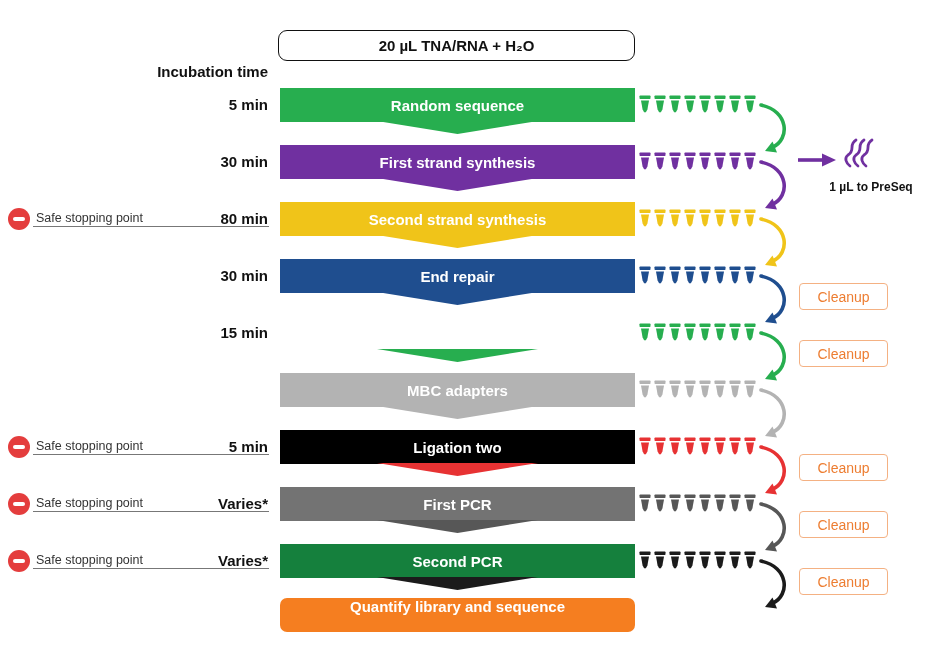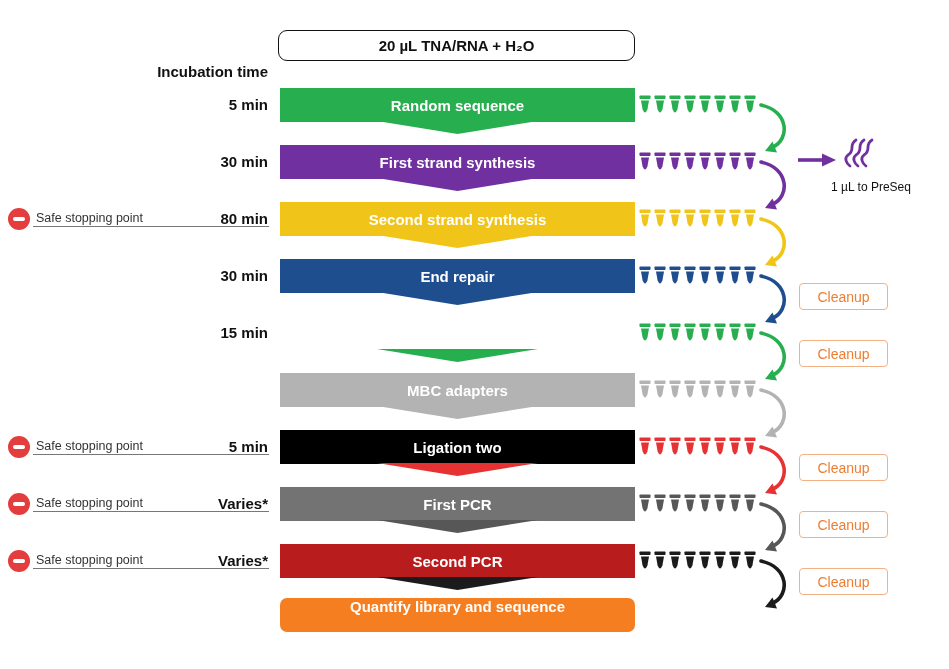--- a/index.html
+++ b/index.html
@@ -48,21 +48,21 @@
   .sslabel { position:absolute; left:36px; font-size:12.5px; color:#333; }
   .final {
     position:absolute; left:280px; top:598px; width:355px; height:34px;
     border-radius:7px; display:flex; align-items:flex-start; justify-content:center;
     color:#fff; font-weight:bold; font-size:15px; background:#F57E20;
   }
   .preseq-arrow { position:absolute; left:796px; top:152px; }
   .preseq-squiggle { position:absolute; left:842px; top:137px; }
   .preseq-label {
     position:absolute; left:804px; top:180px; width:134px; text-align:center;
-    font-weight:normal; font-size:12px; color:#111;
+    font-weight:bold; font-size:12px; color:#111;
   }
 </style>
 </head>
 <body>
 
 <div id="stage">
 
   <div class="titlebox">
     <span>20 µL TNA/RNA + H₂O</span>
   </div>
@@ -432,21 +432,21 @@
         <path d="M3 5 C 31 11, 32 39, 15 47" fill="none" stroke="#575757" stroke-width="3.6" stroke-linecap="round"></path>
         <polygon points="7,51 14.5,41.5 19,52.5" fill="#575757"></polygon>
       </svg></div>
     <div class="cleanup" style="top: 511px; border-color: rgb(244, 177, 131); color: rgb(237, 125, 49);">Cleanup</div>
     <div class="time-label" style="top: 552px;">Varies*</div>
     <div class="ssline" style="top: 544px;"></div>
     <div class="stopicon" style="top: 550px; background: rgb(228, 61, 61);">
       <div class="stopbar"></div>
     </div>
     <div class="sslabel" style="top: 553px;">Safe stopping point</div>
-    <div class="banner" style="top: 544px; background: #b91c1c;">Second PCR</div>
+    <div class="banner" style="top: 544px; background: #15803d;">Second PCR</div>
     <div class="tri" style="top: 577px; background: rgb(27, 27, 27);"></div>
     <div class="tubes" style="top: 551px;">
       <svg width="12" height="21" viewBox="0 0 12 21">
         <rect x="0.5" y="0.6" width="11" height="3.4" rx="0.7" fill="#1B1B1B"></rect>
         <path d="M2 5.6 H10 L8.4 14.5 Q6 20.3 3.6 14.5 Z" fill="#1B1B1B"></path>
       </svg>
       <svg width="12" height="21" viewBox="0 0 12 21">
         <rect x="0.5" y="0.6" width="11" height="3.4" rx="0.7" fill="#1B1B1B"></rect>
         <path d="M2 5.6 H10 L8.4 14.5 Q6 20.3 3.6 14.5 Z" fill="#1B1B1B"></path>
       </svg>

